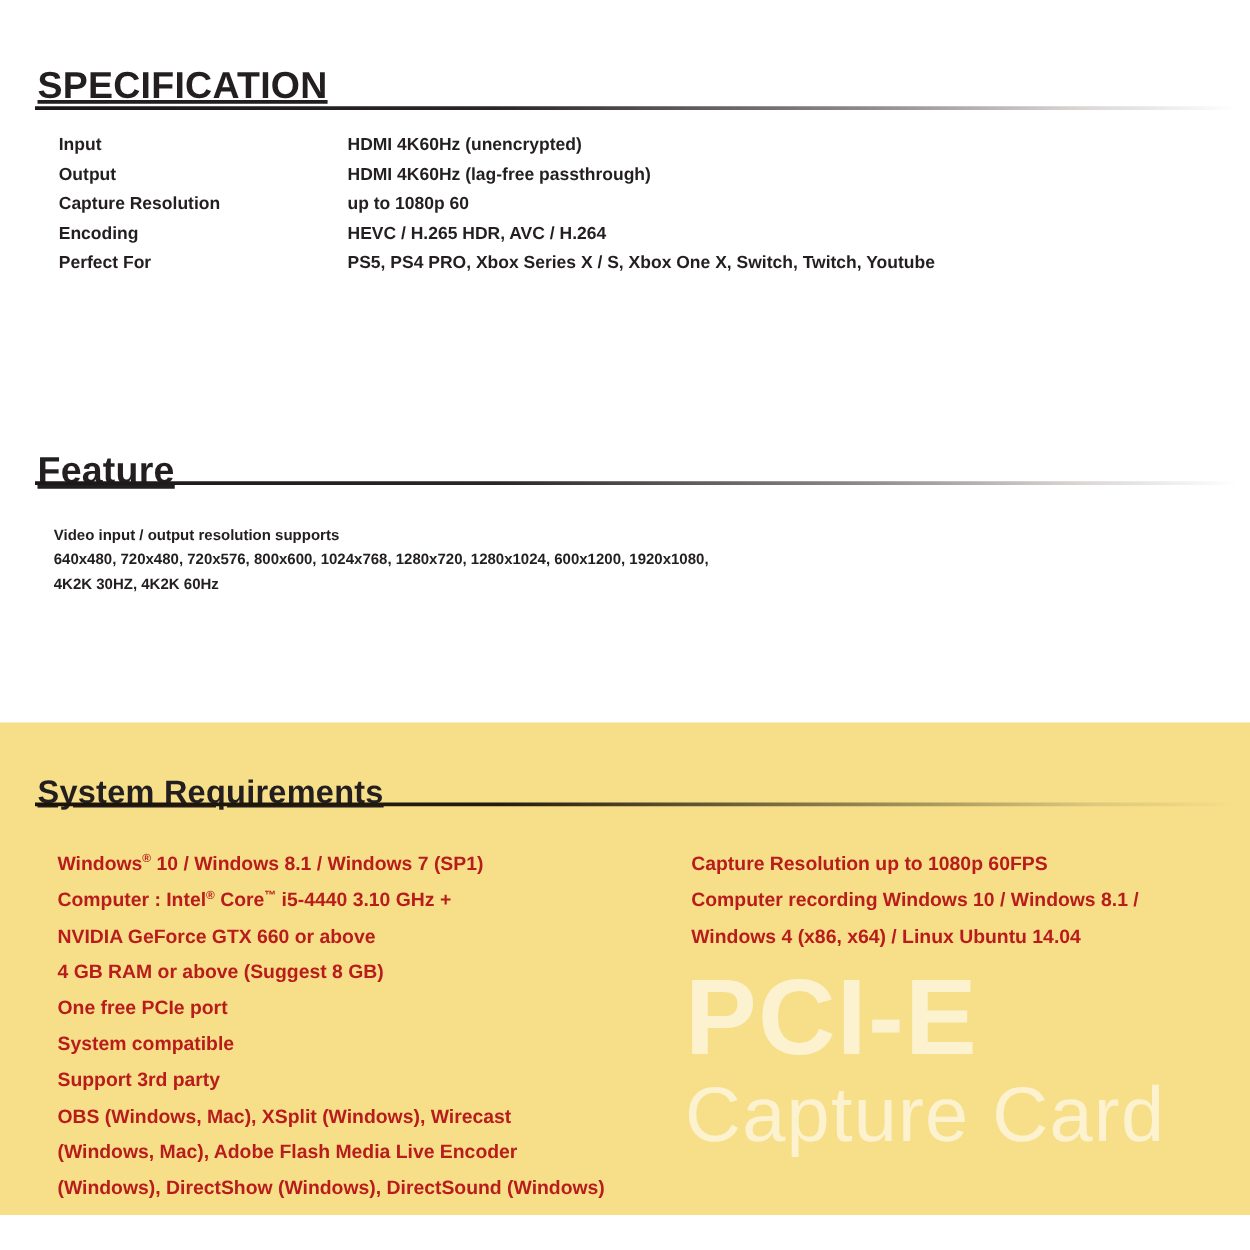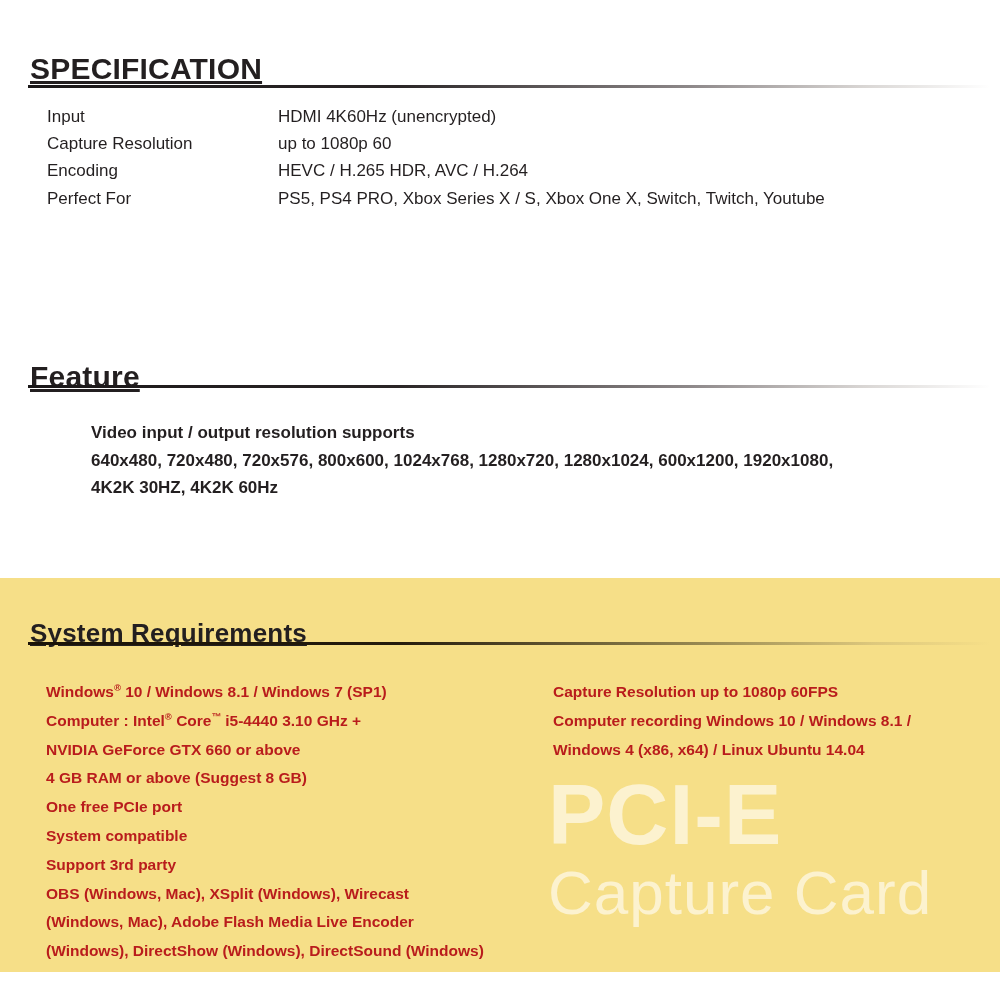--- a/index.html
+++ b/index.html
@@ -45,22 +45,22 @@
   #spec-title { position: absolute; left: 30px; top: 34px; }
   #spec-rule  { position: absolute; left: 0;  top: 85px; }
 
   #spec-table {
     position: absolute;
     left: 47px;
     top: 107px;
     border-collapse: collapse;
   }
   #spec-table td {
-    font-size: 17px;
-    font-weight: normal;
+    font-size: 14px;
+    font-weight: bold;
     color: #231f20;
     padding: 0 0 6.5px 0;
     vertical-align: top;
     white-space: nowrap;
     line-height: 1.22;
   }
   #spec-table td.spec-label { width: 231px; padding-right: 0; }
 
   
   #feature-section {
@@ -72,26 +72,25 @@
   #feature-title { position: absolute; left: 30px; top: 337px; }
   #feature-rule  { position: absolute; left: 0;  top: 385px; }
 
   #feature-body {
     position: absolute;
     left: 43px;
     top: 419px;
     width: 940px;
   }
   #feature-body .fline {
-    font-size: 17px;
+    font-size: 12px;
     font-weight: bold;
     color: #231f20;
     line-height: 1.62;
     white-space: nowrap;
-    margin-left: 48px;
   }
 
   
   #sysreq-panel {
     position: absolute;
     left: 0;
     top: 578px;
     width: 1000px;
     height: 394px;
     background: #f6df88;
@@ -169,20 +168,24 @@
 
 <section id="spec-section">
   <h1 id="spec-title" class="section-title">SPECIFICATION</h1>
   <div id="spec-rule" class="rule"></div>
 
   <table id="spec-table">
     <tbody>
       <tr>
         <td class="spec-label">Input</td>
         <td class="spec-value">HDMI 4K60Hz (unencrypted)</td>
+      </tr>
+      <tr>
+        <td class="spec-label">Output</td>
+        <td class="spec-value">HDMI 4K60Hz (lag-free passthrough)</td>
       </tr>
       <tr>
         <td class="spec-label">Capture Resolution</td>
         <td class="spec-value">up to 1080p 60</td>
       </tr>
       <tr>
         <td class="spec-label">Encoding</td>
         <td class="spec-value">HEVC / H.265 HDR, AVC / H.264</td>
       </tr>
       <tr>

